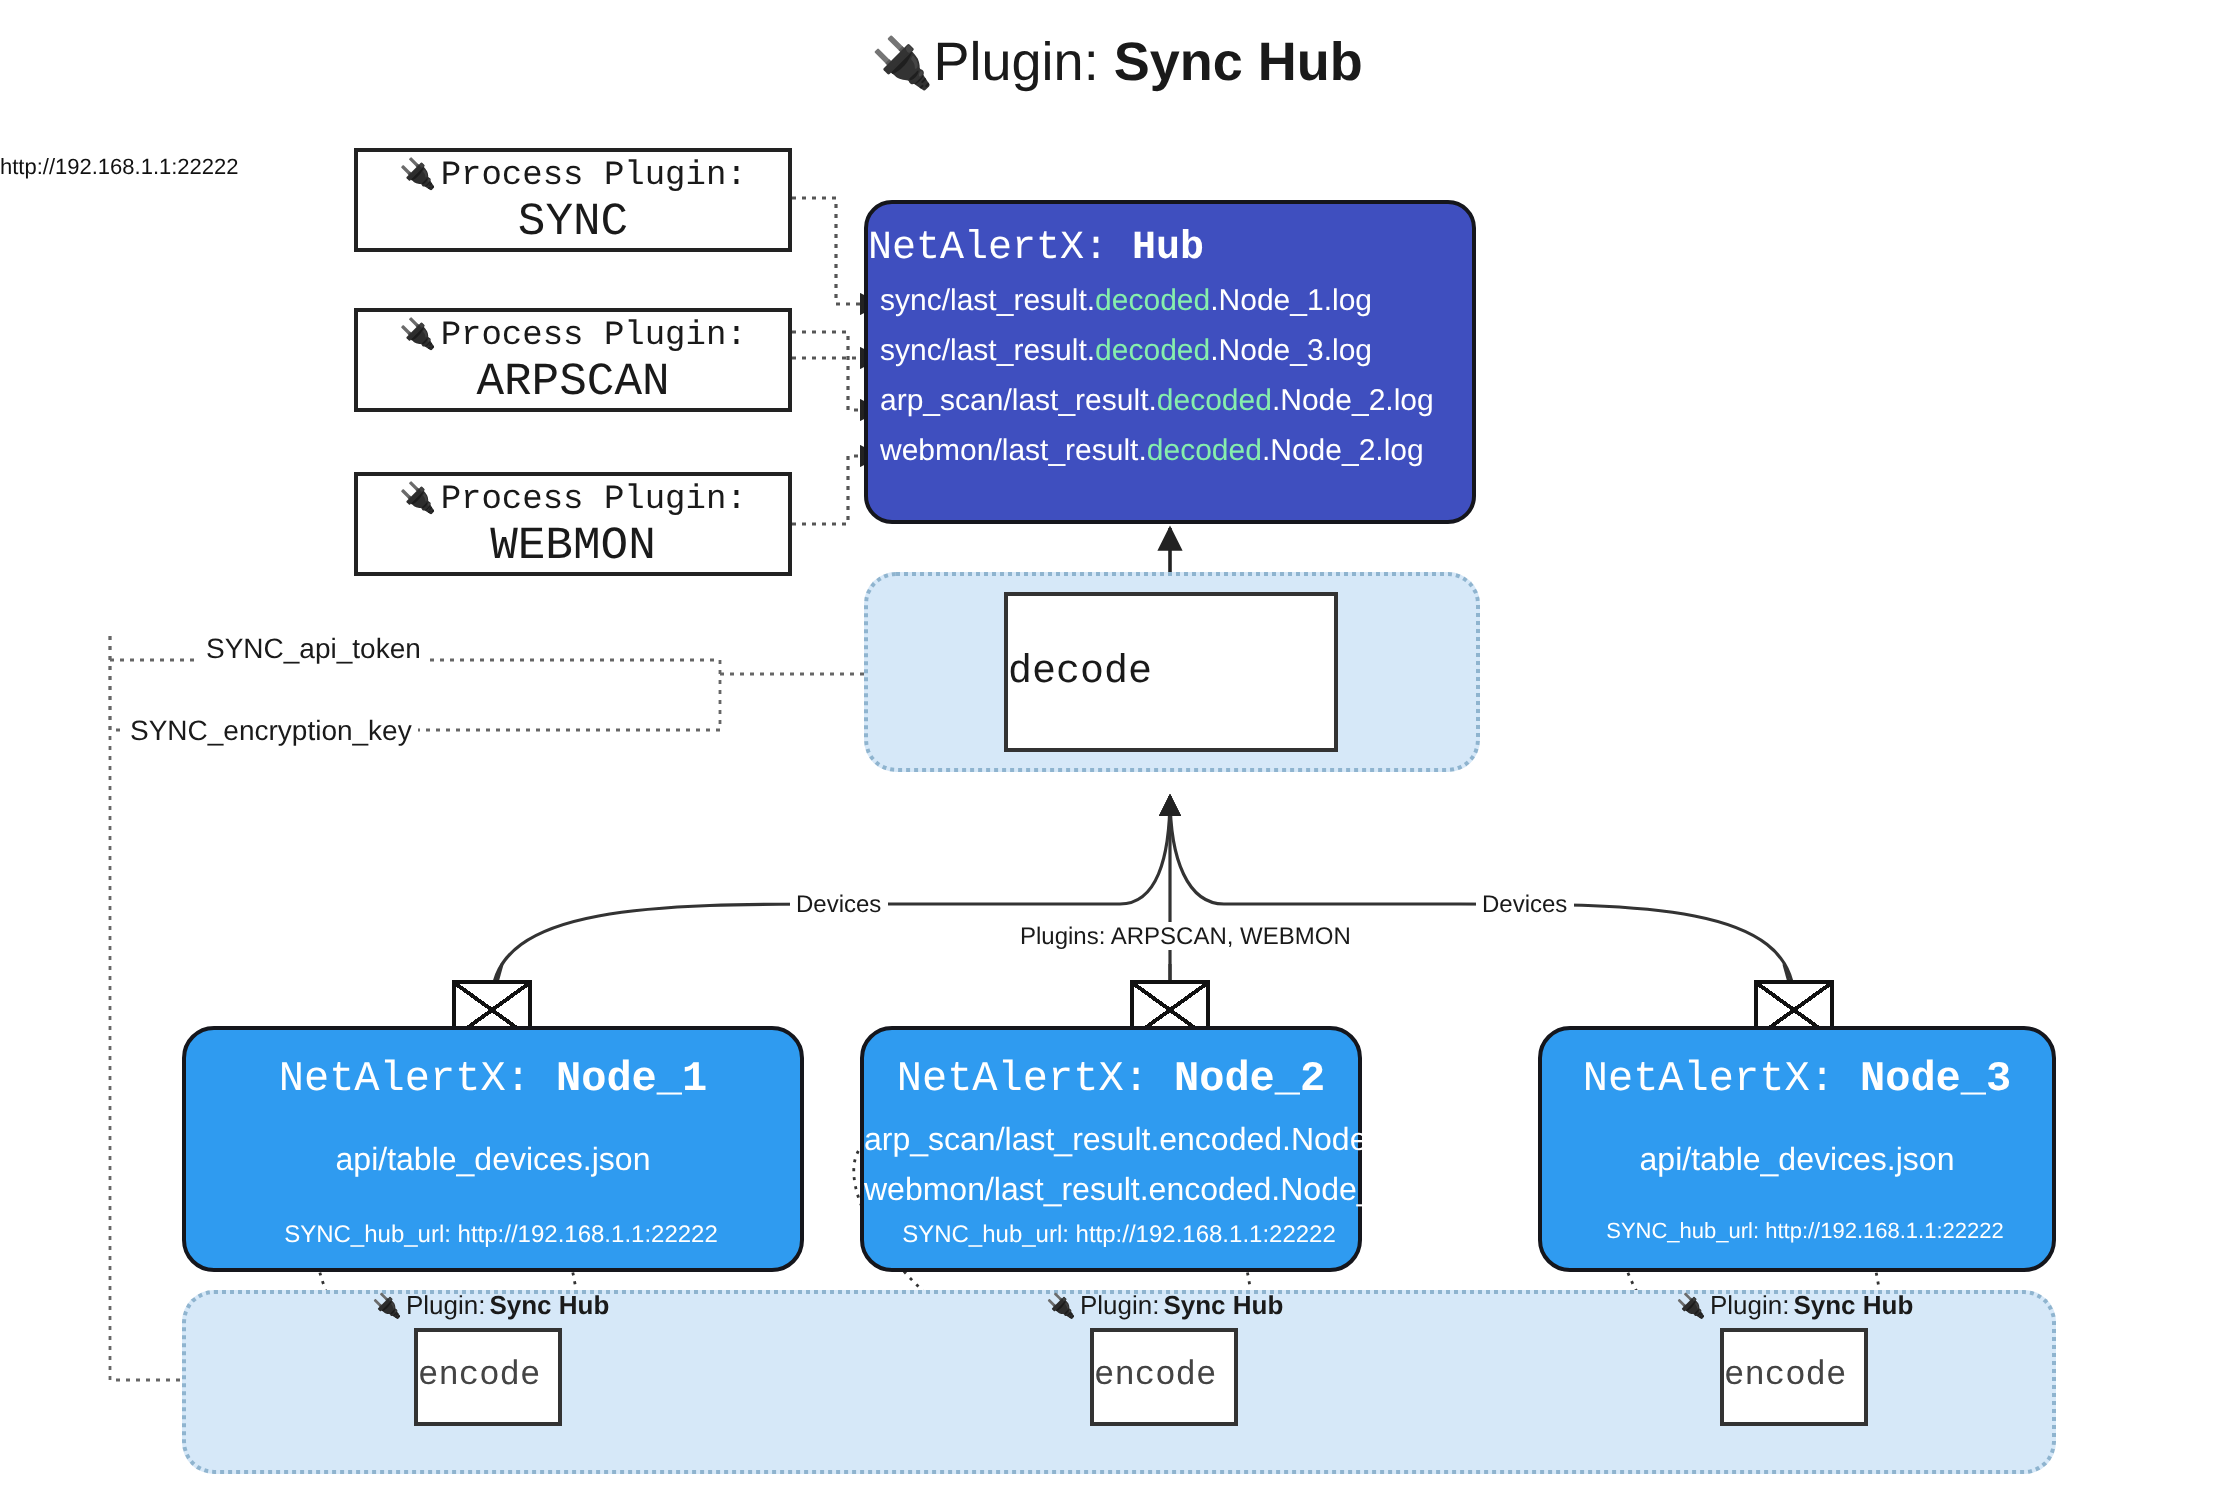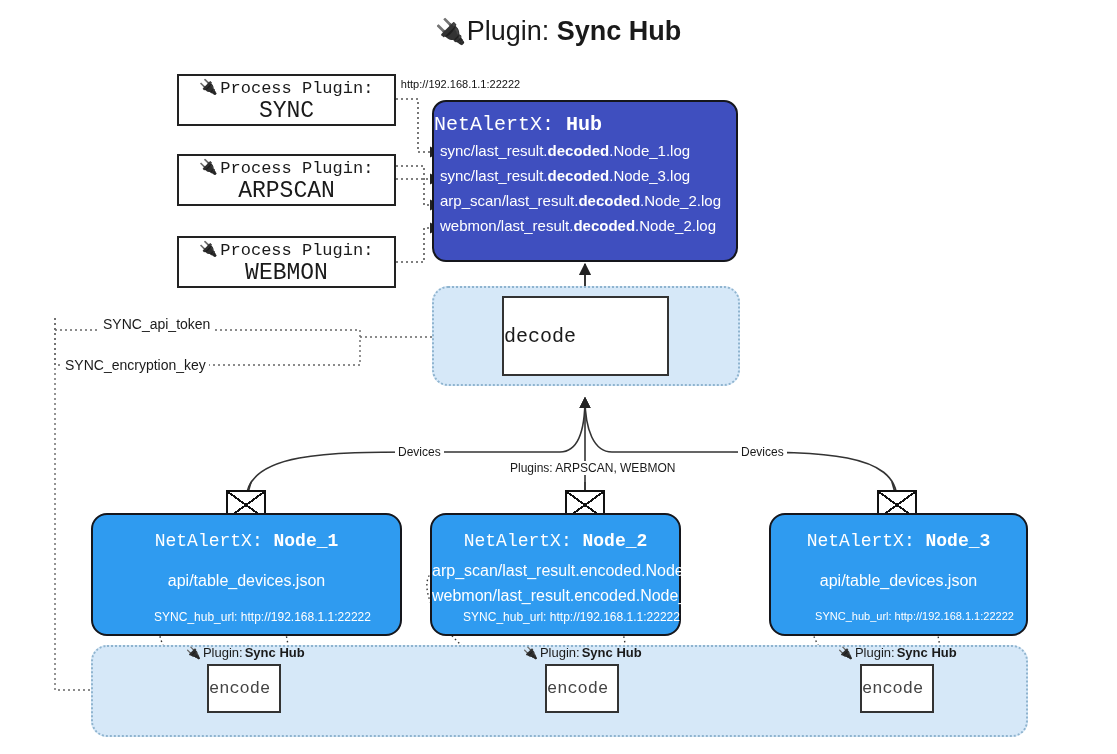--- a/index.html
+++ b/index.html
@@ -23,41 +23,41 @@
             align-items:center;justify-content:center;}
   .proc-l1{font-size:17px;line-height:22px;white-space:nowrap;display:flex;align-items:center;gap:2px;}
   .proc-l2{font-size:23px;line-height:22px;}
   .proc-l1 .plug{font-size:15px;filter:grayscale(1) contrast(1.2) brightness(.5);}
 
   .hub{position:absolute;background:#3f4fbf;border:2px solid #15161c;border-radius:14px;
        box-sizing:border-box;color:#fff;}
   .hub-title{font-size:20px;line-height:26px;margin-top:10px;}
   .hub-title .b{font-weight:700;}
   .hub-line{font-size:15px;line-height:25px;white-space:nowrap;padding-left:6px;}
-  .hub-line b{font-weight:700;color:#ffffff;}
+  .hub-line b{font-weight:400;color:#86efac;}
   .hub-url{position:absolute;font-size:11px;color:#111;white-space:nowrap;}
 
   .lightband{position:absolute;background:#d6e8f8;border:2px dotted #8fb4cf;
              border-radius:16px;box-sizing:border-box;}
 
   .white-box{position:absolute;background:#fff;border:2px solid #333;box-sizing:border-box;
              display:flex;align-items:center;justify-content:flex-start;}
   .decode-lbl{font-size:20px;}
   .encode-lbl{font-size:17px;color:#444;}
 
   .plugin-lbl{position:absolute;font-size:13px;white-space:nowrap;display:flex;align-items:center;gap:2px;}
   .plugin-lbl .plug{font-size:12px;filter:grayscale(1) contrast(1.2) brightness(.5);}
   .plugin-lbl b{font-weight:700;}
 
   .node{position:absolute;background:#2f9bf0;border:2px solid #15161c;border-radius:16px;
         box-sizing:border-box;color:#fff;text-align:center;}
-  .node-title{font-size:18px;line-height:28px;margin-top:12px;}
+  .node-title{font-size:21px;line-height:28px;margin-top:12px;}
   .node-title .b{font-weight:700;}
   .node-line{font-size:16px;line-height:25px;}
-  .node-url{position:absolute;left:16px;width:100%;text-align:center;font-size:12px;}
+  .node-url{position:absolute;left:4px;width:100%;text-align:center;font-size:12px;}
 
   .edge-lbl{position:absolute;font-size:12px;color:#1a1a1a;background:#fff;
             padding:0 3px;white-space:nowrap;}
   .tok-lbl{position:absolute;font-size:14px;color:#1a1a1a;background:#fff;
            padding:0 3px;white-space:nowrap;}
 
   .env{position:absolute;width:40px;height:30px;background:#fff;border:2px solid #111;
        box-sizing:border-box;}
   .env:before,.env:after{content:"";position:absolute;left:0;top:0;width:100%;height:100%;}
   .env:before{background:linear-gradient(to bottom right,transparent calc(50% - 1px),#111 calc(50% - 1px),#111 calc(50% + 1px),transparent calc(50% + 1px));}
@@ -129,21 +129,21 @@
   </div>
 
   <div class="proc-box mono" style="left:177px;top:236px;width:219px;height:52px;">
     <div class="proc-l1">
       <span class="plug">🔌</span>
         <span>Process Plugin:</span>
     </div>
     <div class="proc-l2">WEBMON</div>
   </div>
 
-  <div class="hub-url" style="left:0;top:78px;width:921px;text-align:center;">http://192.168.1.1:22222</div>
+  <div class="hub-url" style="left:0;top:78px;width:921px;">http://192.168.1.1:22222</div>
 
   <div class="hub" style="left:432px;top:100px;width:306px;height:162px;">
     <div class="hub-title mono"><span>NetAlertX: </span><span class="b">Hub</span></div>
     <div class="hub-line"><span>sync/last_result.</span><b>decoded</b><span>.Node_1.log</span></div>
     <div class="hub-line"><span>sync/last_result.</span><b>decoded</b><span>.Node_3.log</span></div>
     <div class="hub-line"><span>arp_scan/last_result.</span><b>decoded</b><span>.Node_2.log</span></div>
     <div class="hub-line"><span>webmon/last_result.</span><b>decoded</b><span>.Node_2.log</span></div>
   </div>
 
   <div class="lightband" style="left:432px;top:286px;width:308px;height:100px;"></div>

